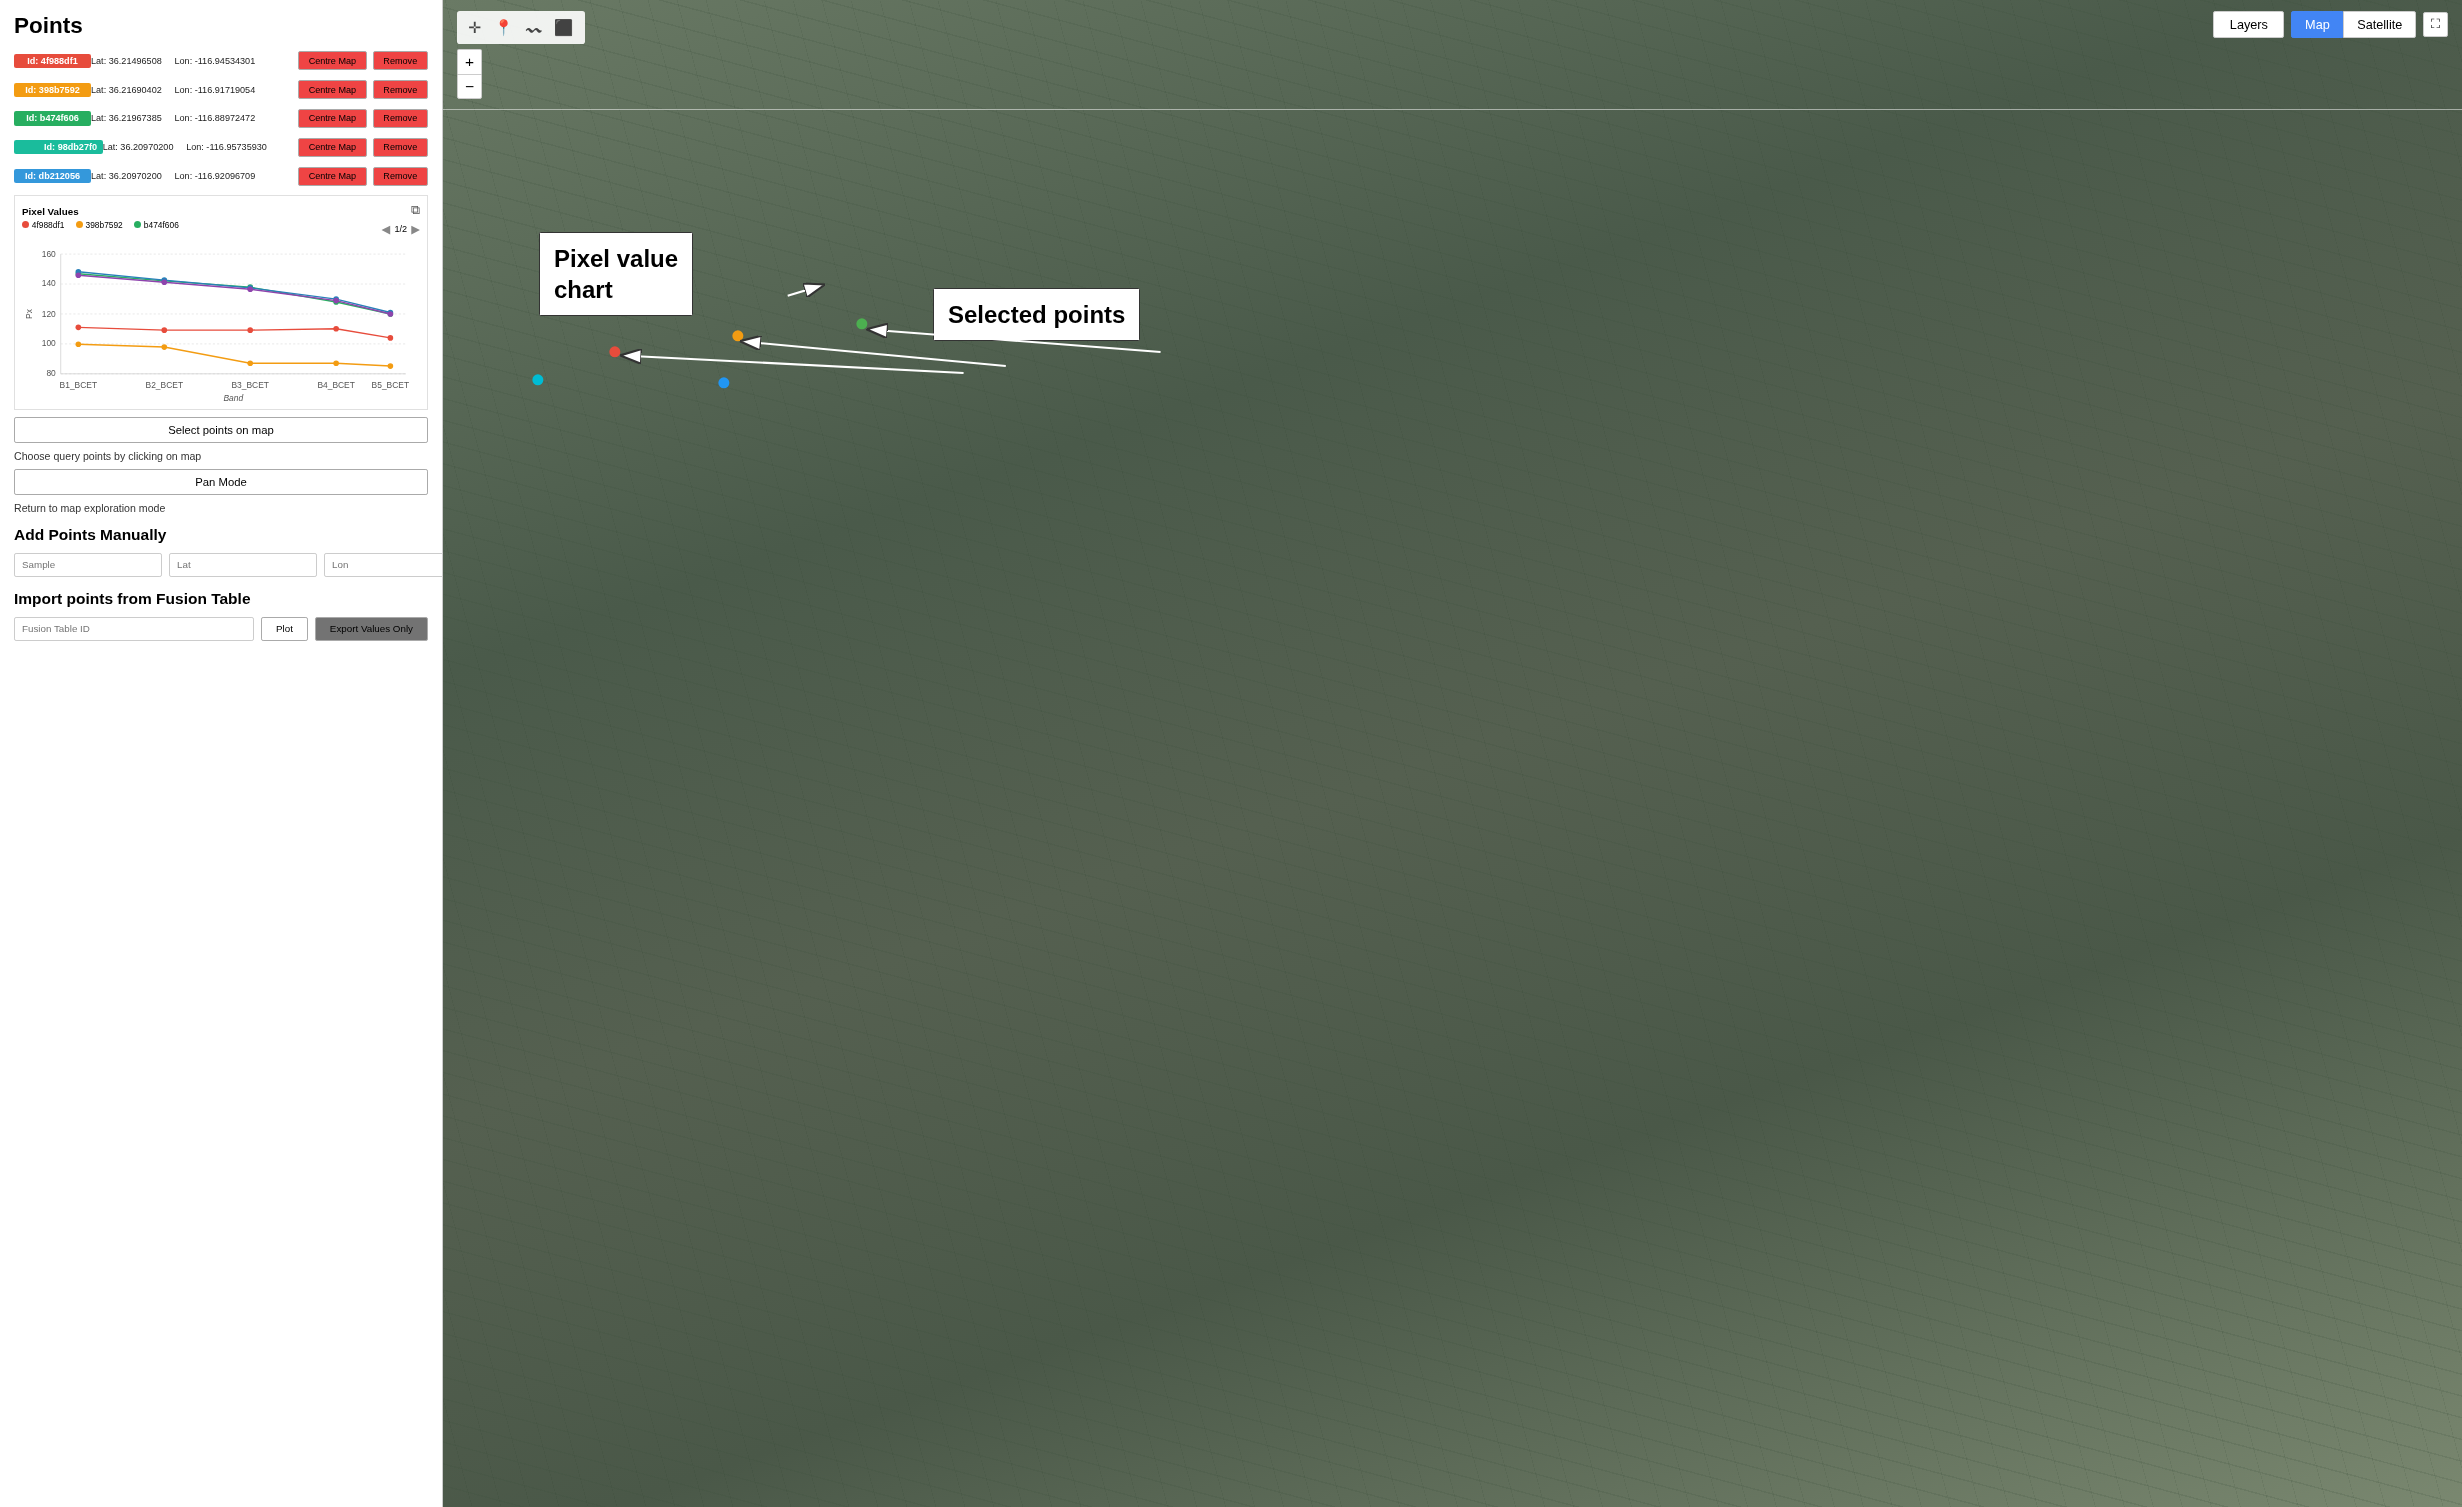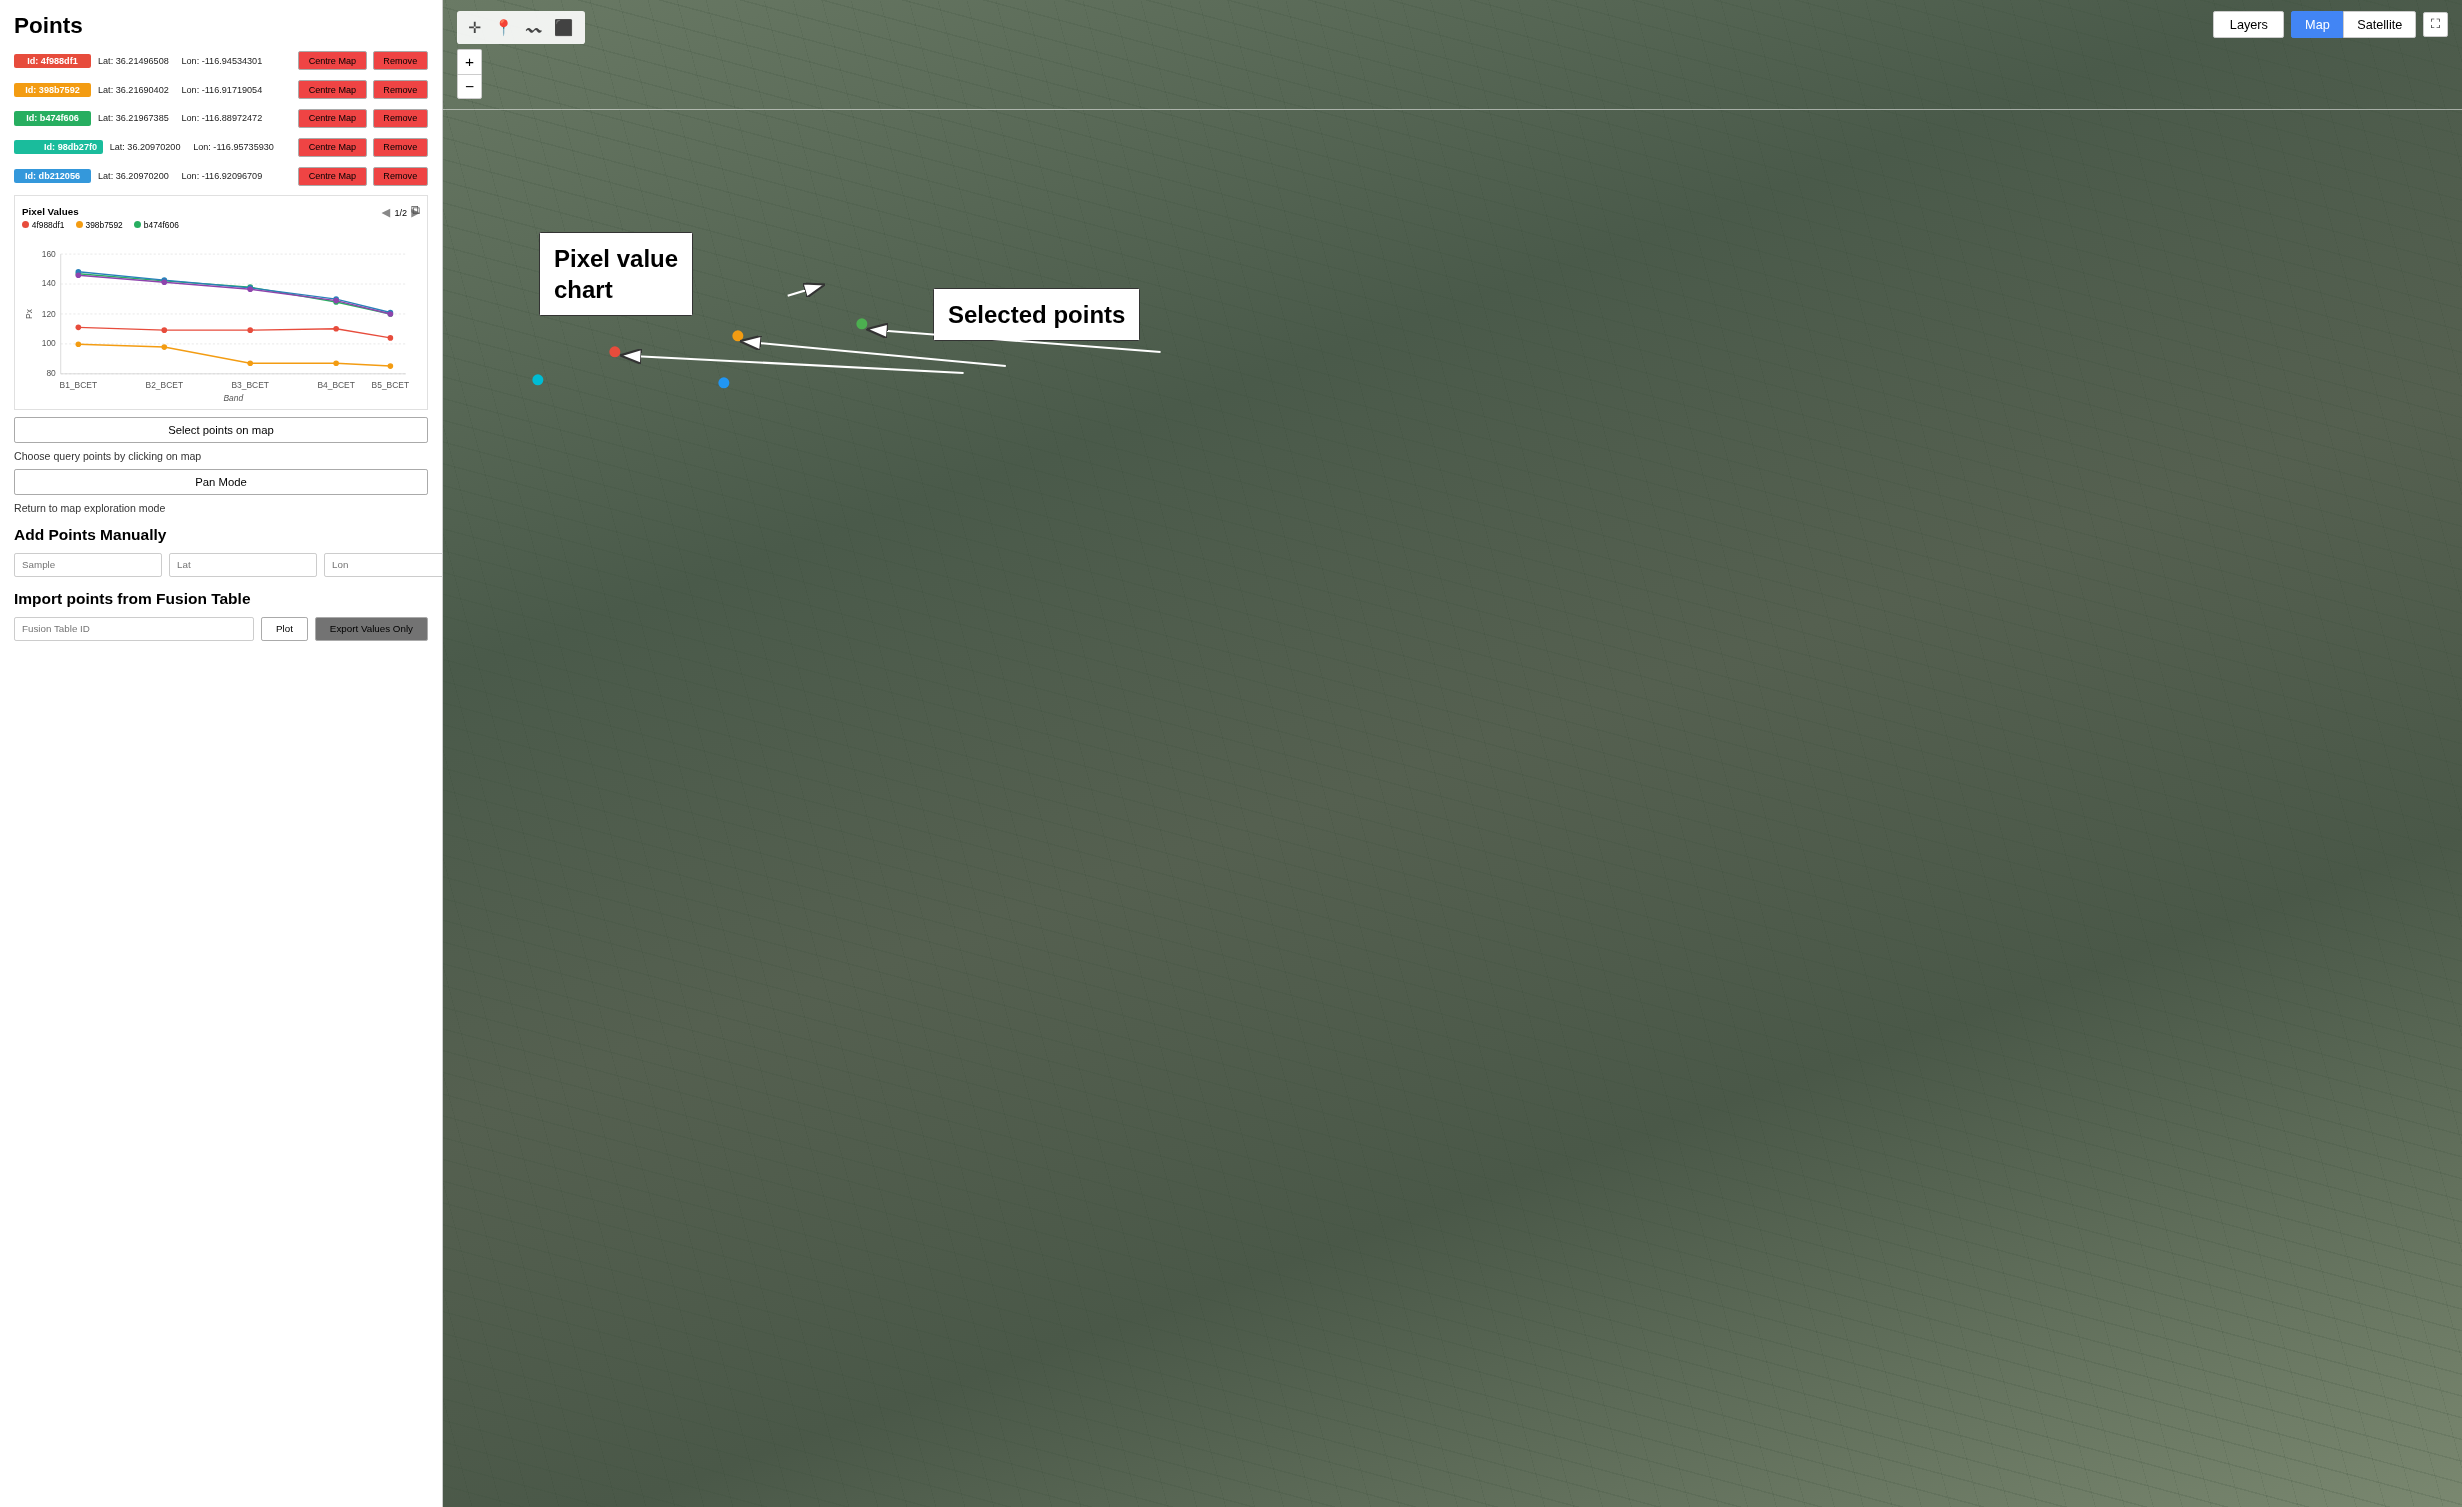--- a/index.html
+++ b/index.html
@@ -20,21 +20,20 @@
       font-size: 22.5px;
       font-weight: bold;
       margin-bottom: 12.7px;
     }
 
     
     .point-row {
       display: flex;
       align-items: center;
       margin-bottom: 9.8px;
-      gap: 7px;
     }
     .point-id-badge {
       color: #fff;
       font-size: 9.1px;
       font-weight: bold;
       padding: 2.1px 5.6px;
       border-radius: 2.1px;
       min-width: 77px;
       text-align: center;
     }
@@ -63,21 +62,21 @@
       margin-top: 7px;
       margin-bottom: 7px;
       position: relative;
       border: 0.7px solid #e0e0e0;
       padding: 9.8px 7px 7px 7px;
       background: #fff;
     }
     .chart-header {
       display: flex;
       justify-content: space-between;
-      align-items: flex-start;
+      align-items: flex-end;
       margin-bottom: 4.2px;
     }
     .chart-title {
       font-size: 9.8px;
       font-weight: bold;
       margin-bottom: 2.8px;
     }
     .chart-legend {
       display: flex;
       gap: 11.3px;

